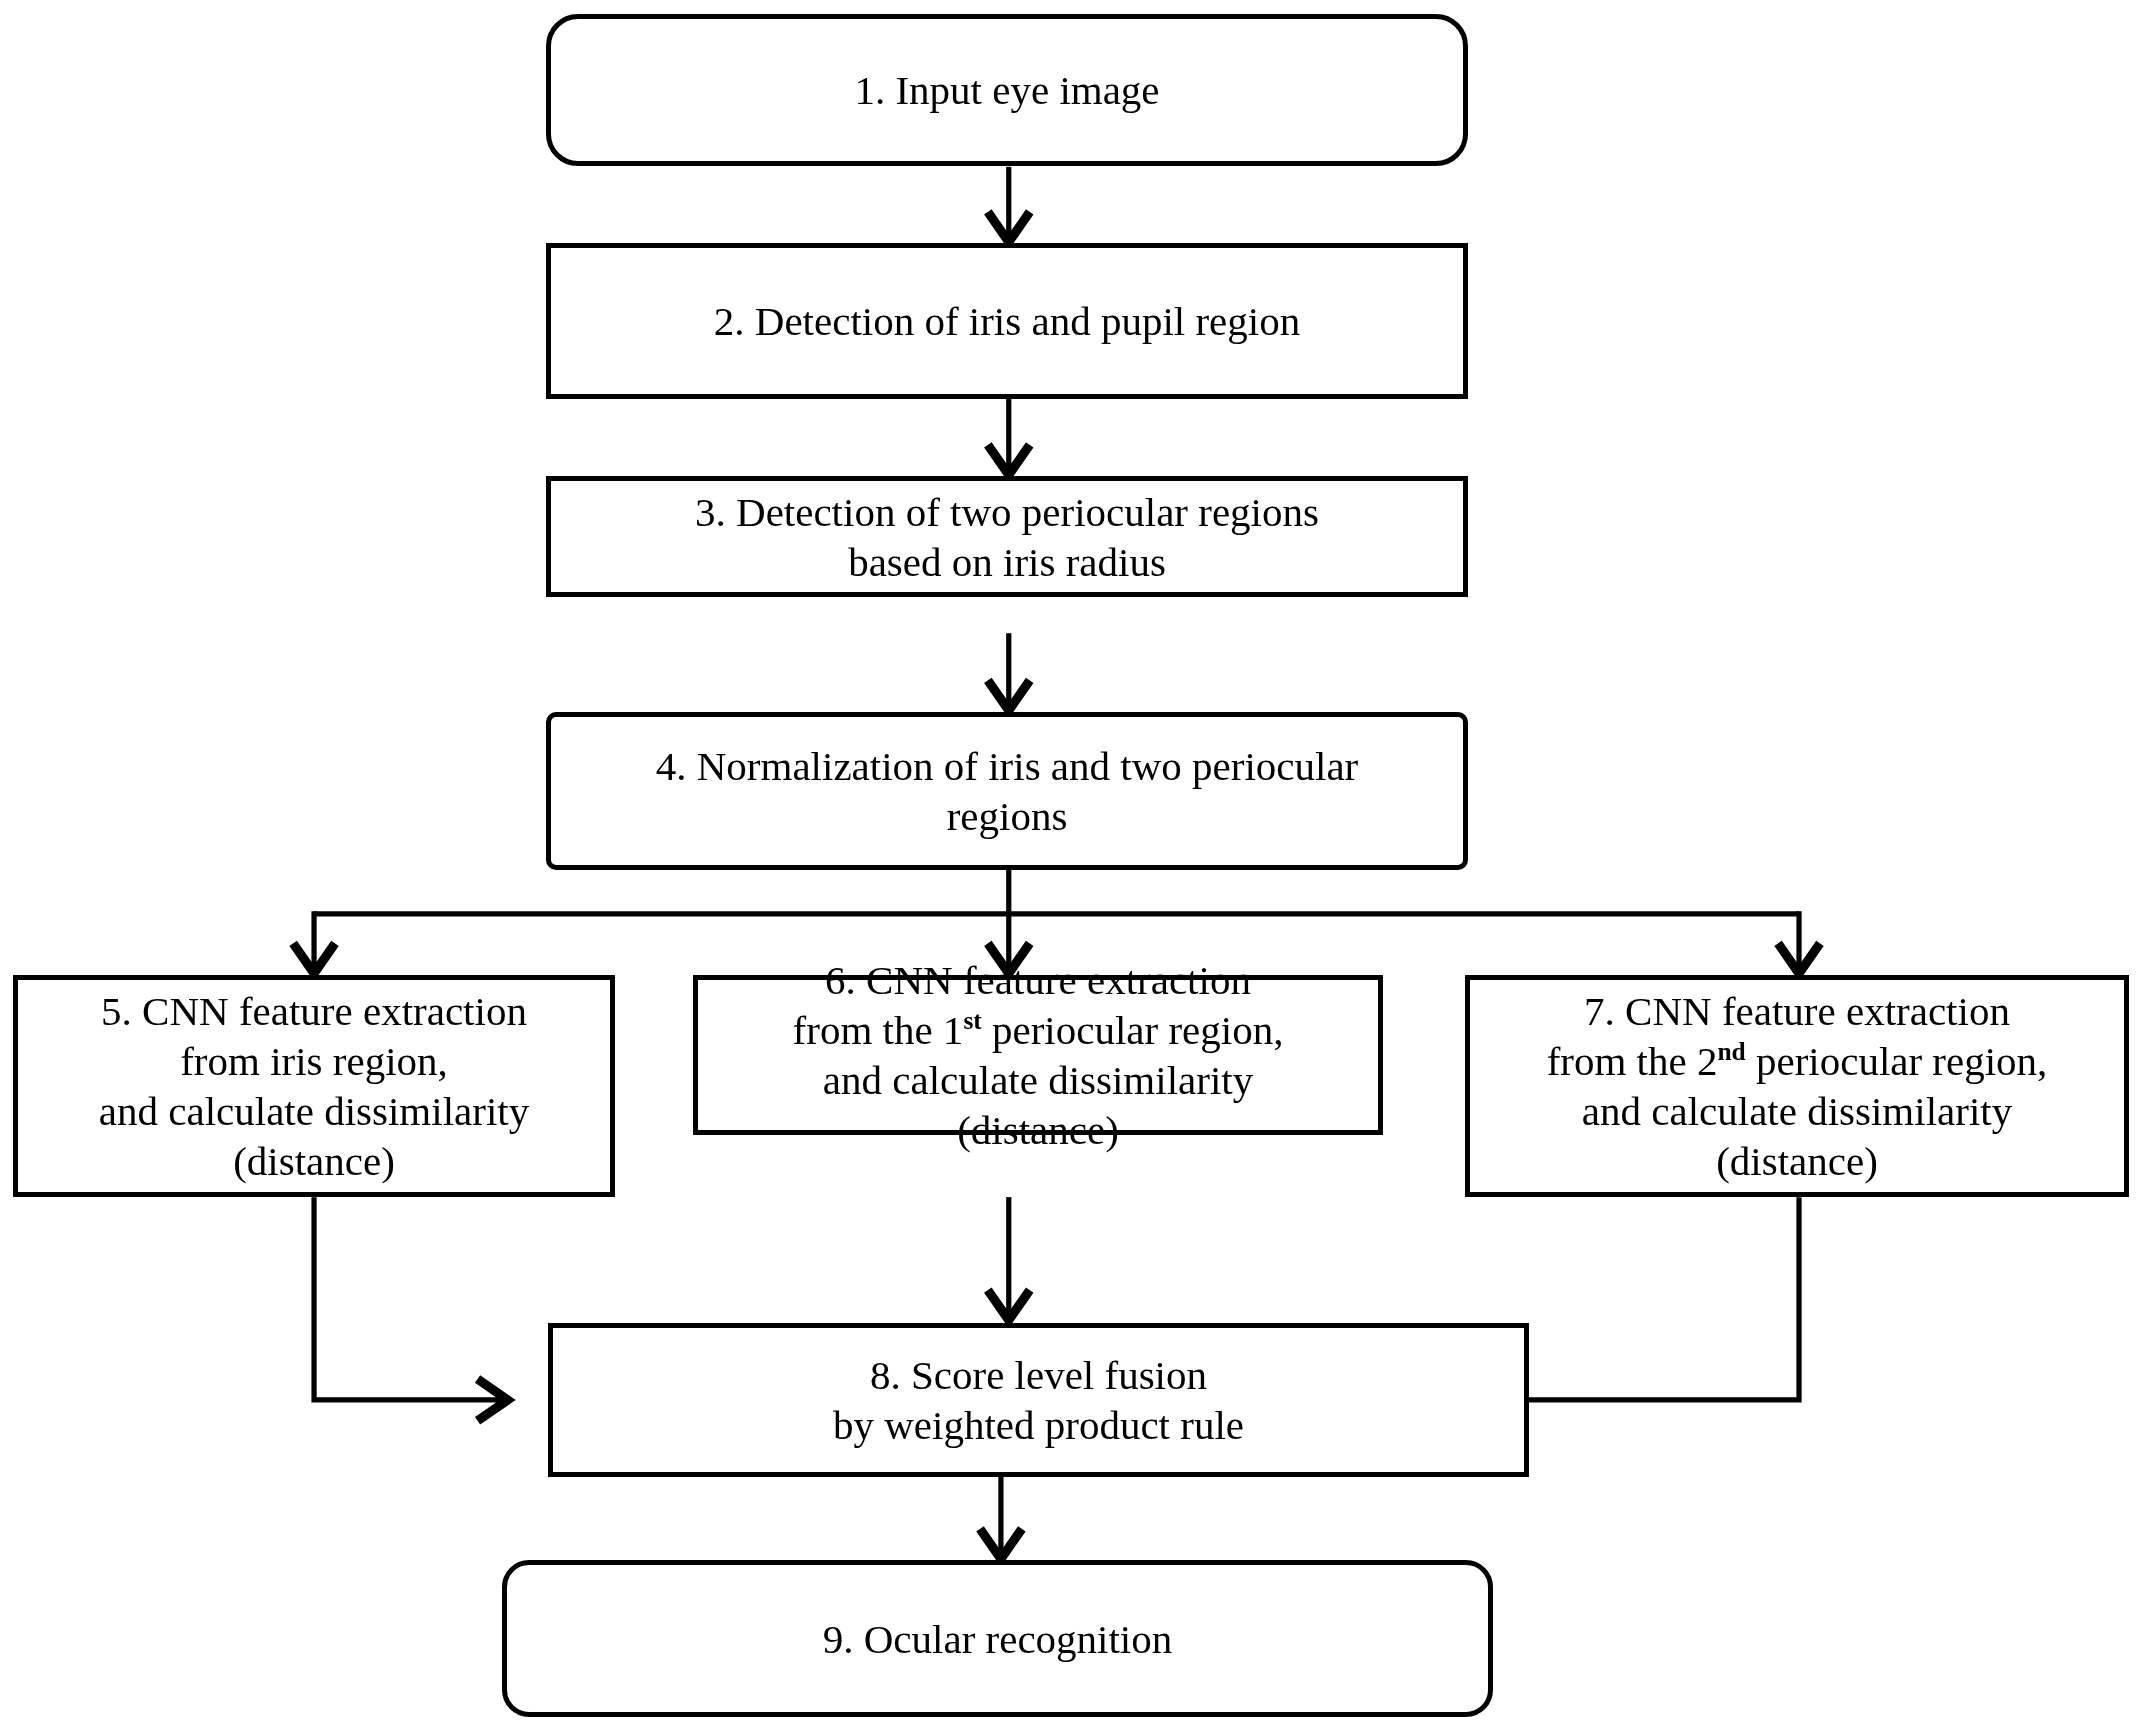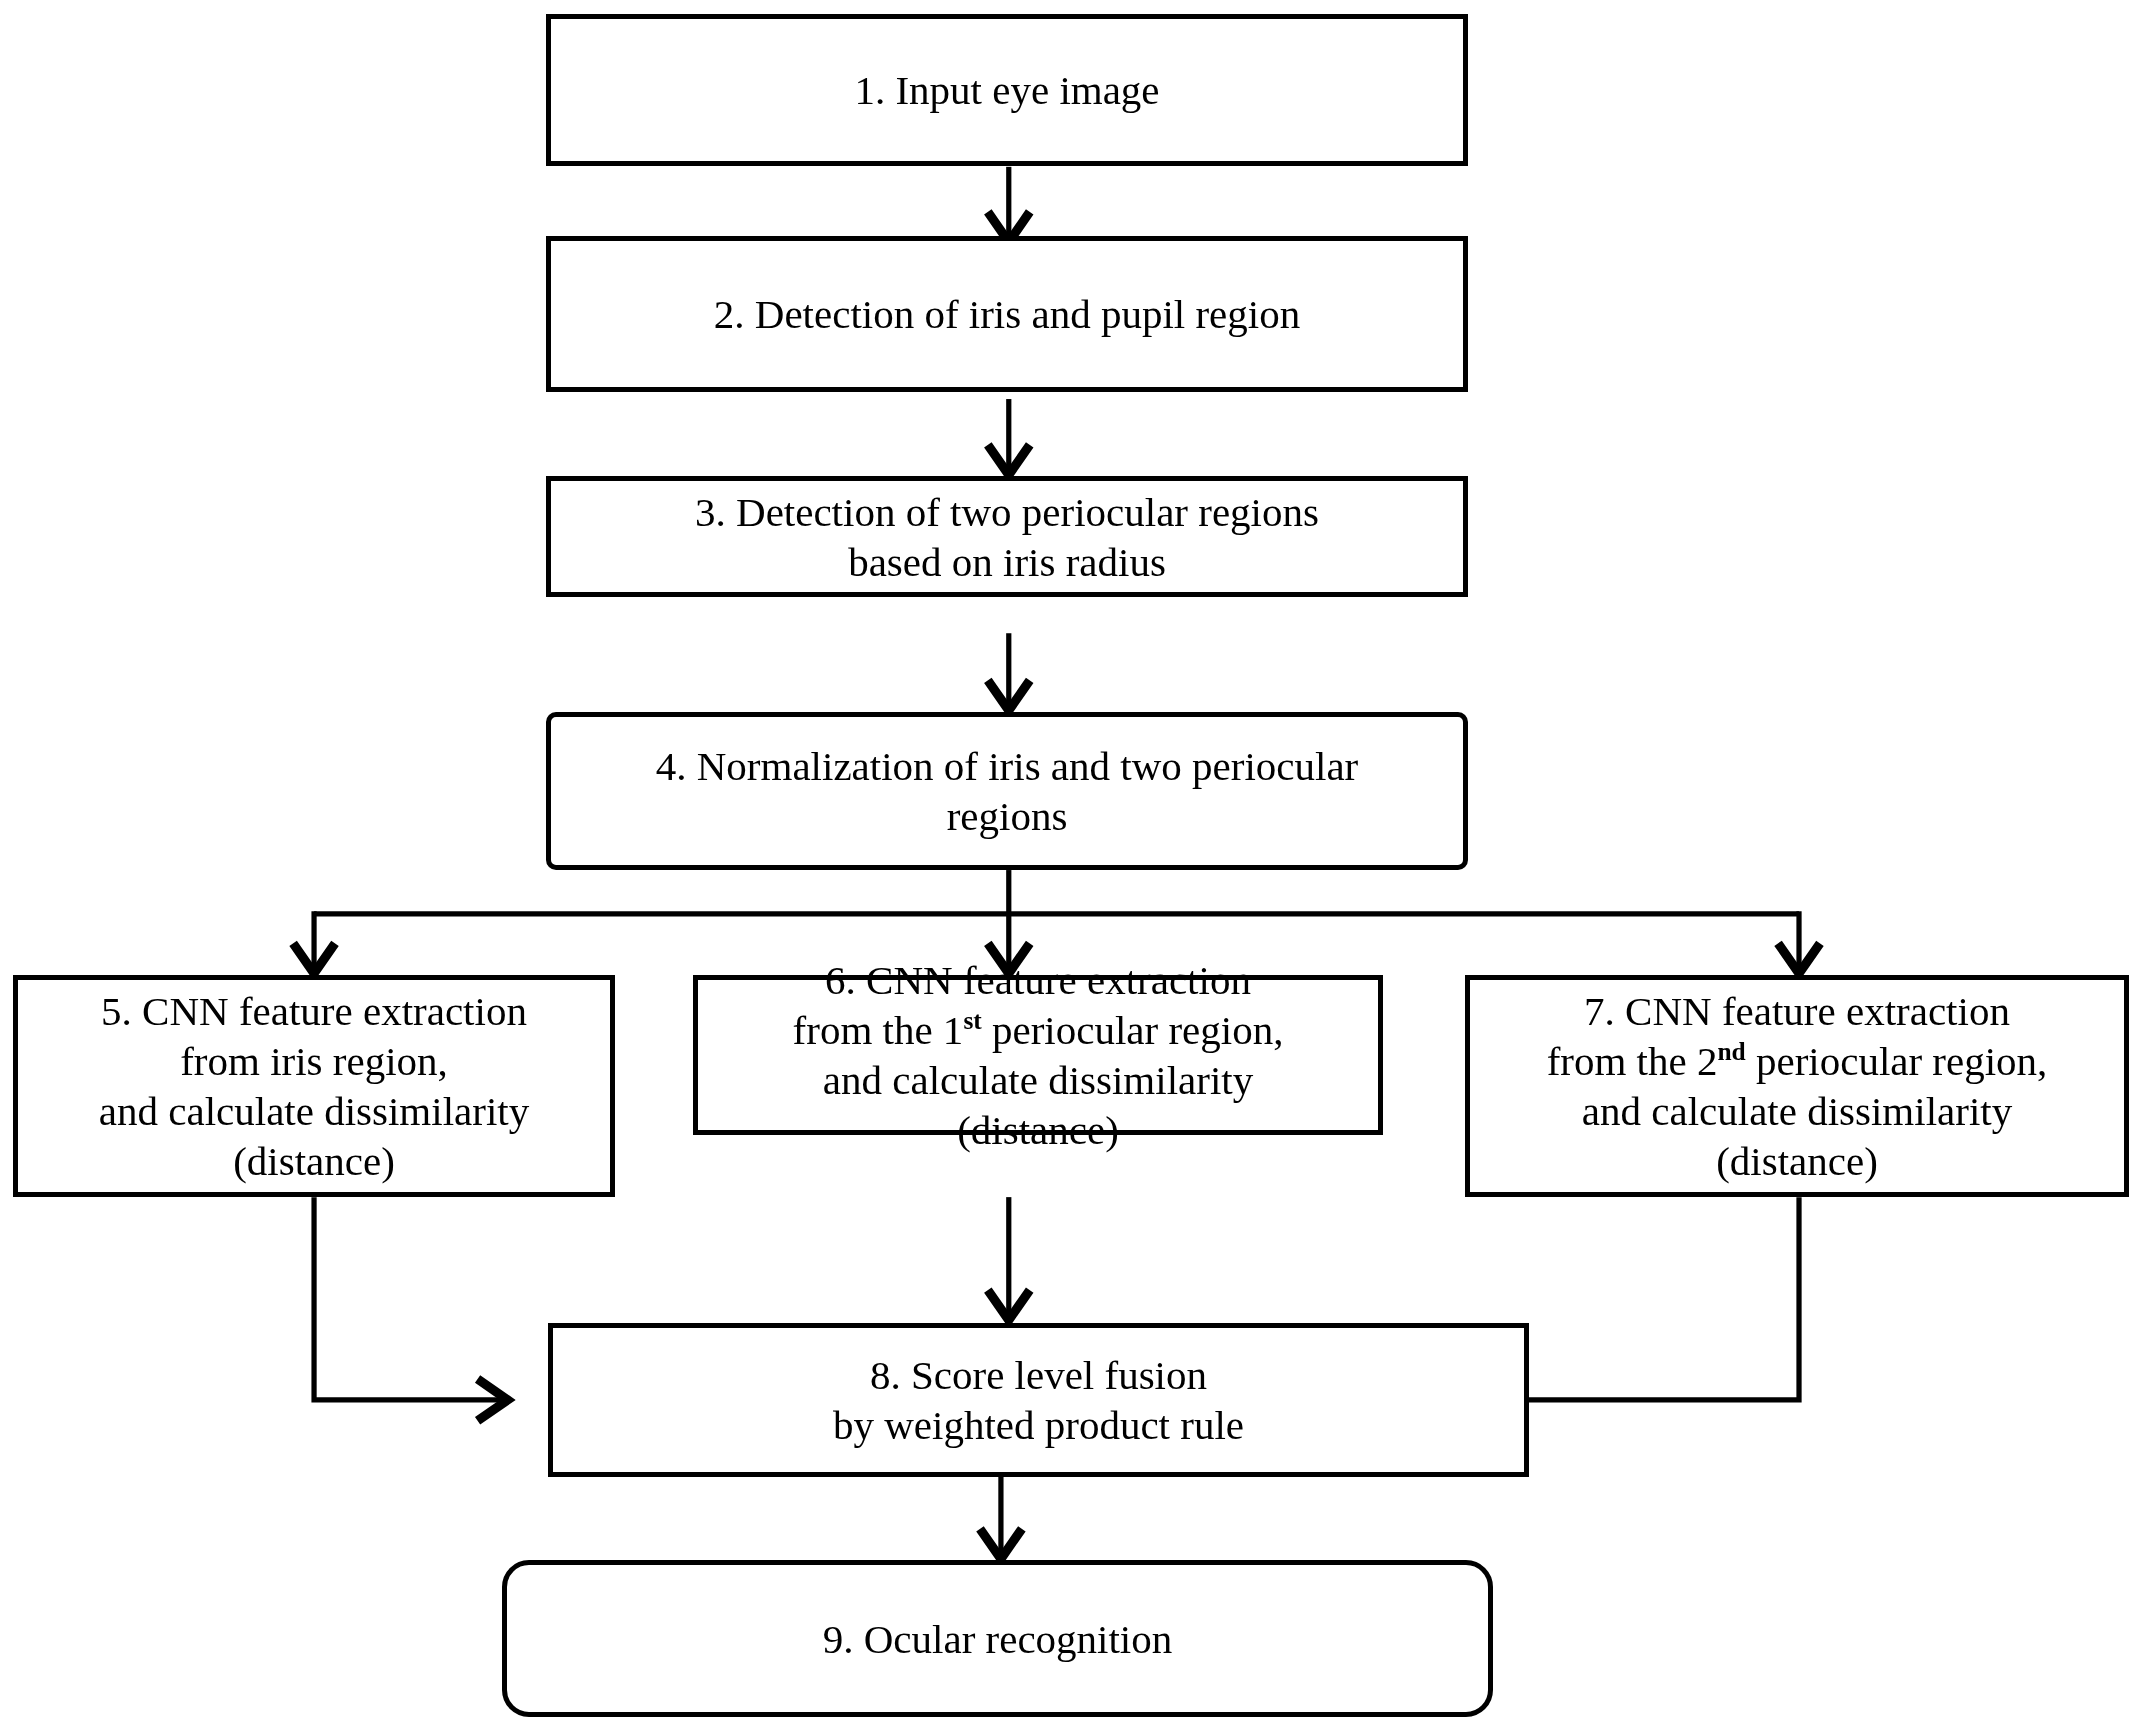--- a/index.html
+++ b/index.html
@@ -95,25 +95,25 @@
       <polyline class="shaft" points="2750,1830 2750,2140 2290,2140"></polyline>
       <polyline class="head" points="2330,2108 2284,2140 2330,2172"></polyline>
     </g>
 
     <g>
       <line class="shaft" x1="1530" y1="2257" x2="1530" y2="2379"></line>
       <polyline class="head" points="1498,2337 1530,2383 1562,2337"></polyline>
     </g>
   </svg>
 
-  <div class="node" style="left:546px; top:14.4px; width:922px; height:152px;">
+  <div class="node" style="left:546px; top:14.4px; width:922px; height:152px;border-radius:32px;">
     <div>1. Input eye image</div>
   </div>
 
-  <div class="node" style="left:546px; top:236px; width:922px; height:156px;">
+  <div class="node" style="left:546px; top:243px; width:922px; height:156px;">
     <div>2. Detection of iris and pupil region</div>
   </div>
 
   <div class="node" style="left:546px; top:476px; width:922px; height:121px;">
     <div>3. Detection of two periocular regions</div>
     <div>based on iris radius</div>
   </div>
 
   <div class="node" style="left:546px; top:712px; width:922px; height:158px;border-radius:10px;">
     <div>4. Normalization of iris and two periocular</div>

